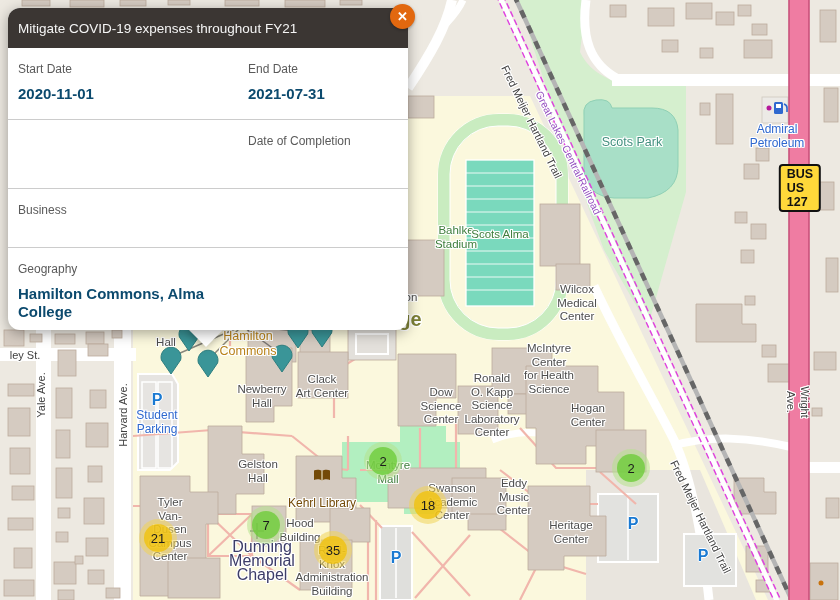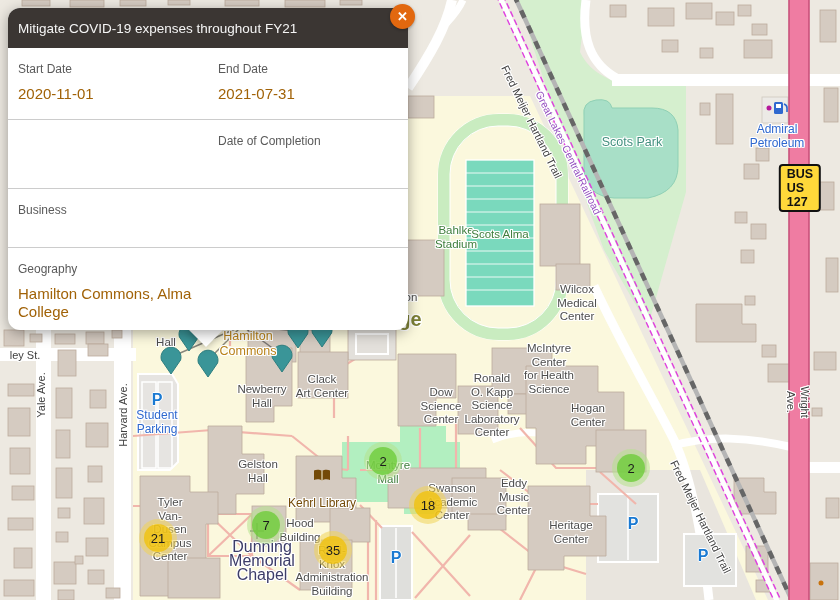--- a/index.html
+++ b/index.html
@@ -39,24 +39,24 @@
   
   .tail{position:absolute;left:194px;top:318px;width:24px;height:24px;background:#fff;
       transform:rotate(45deg);box-shadow:0 2px 8px rgba(0,0,0,.3);z-index:40;}
   .popup{position:absolute;left:8px;top:8px;width:400px;height:322px;background:#fff;border-radius:12px;
       box-shadow:0 3px 14px rgba(0,0,0,.35);z-index:50;}
   .phead{background:#3b3633;color:#f5f5f5;font-size:13.5px;padding:13px 30px 12px 10px;
       border-radius:12px 12px 0 0;}
   .pclose{position:absolute;top:-4px;right:-7px;width:25px;height:25px;border-radius:50%;background:#e2680f;
       border:none;color:#fff;font:bold 13px/25px "Liberation Sans",sans-serif;text-align:center;cursor:pointer;
       box-shadow:0 1px 3px rgba(0,0,0,.3);z-index:60;padding:0;}
-  .prow{display:grid;grid-template-columns:200px 1fr;padding:14px 10px 16px 10px;border-bottom:1px solid #ccc;}
+  .prow{display:grid;grid-template-columns:200px 1fr;padding:14px 10px 16px 10px;border-bottom:1px solid #ccc;gap:30px;}
   .prow:last-child{border-bottom:none;}
   .fl{font-size:12px;color:#5a5a5a;margin-bottom:9px;}
-  .fv{font-size:15px;font-weight:normal;color:#a16207;line-height:18px;min-height:15px;}
+  .fv{font-size:15px;font-weight:bold;color:#0c4a6e;line-height:18px;min-height:15px;}
   .gwrap{max-width:210px;}
   .rowC{padding-bottom:6px;}
 </style>
 </head>
 <body>
 
 <div id="stage">
 
   <svg id="basemap" width="840" height="600" viewBox="0 0 840 600">
 

